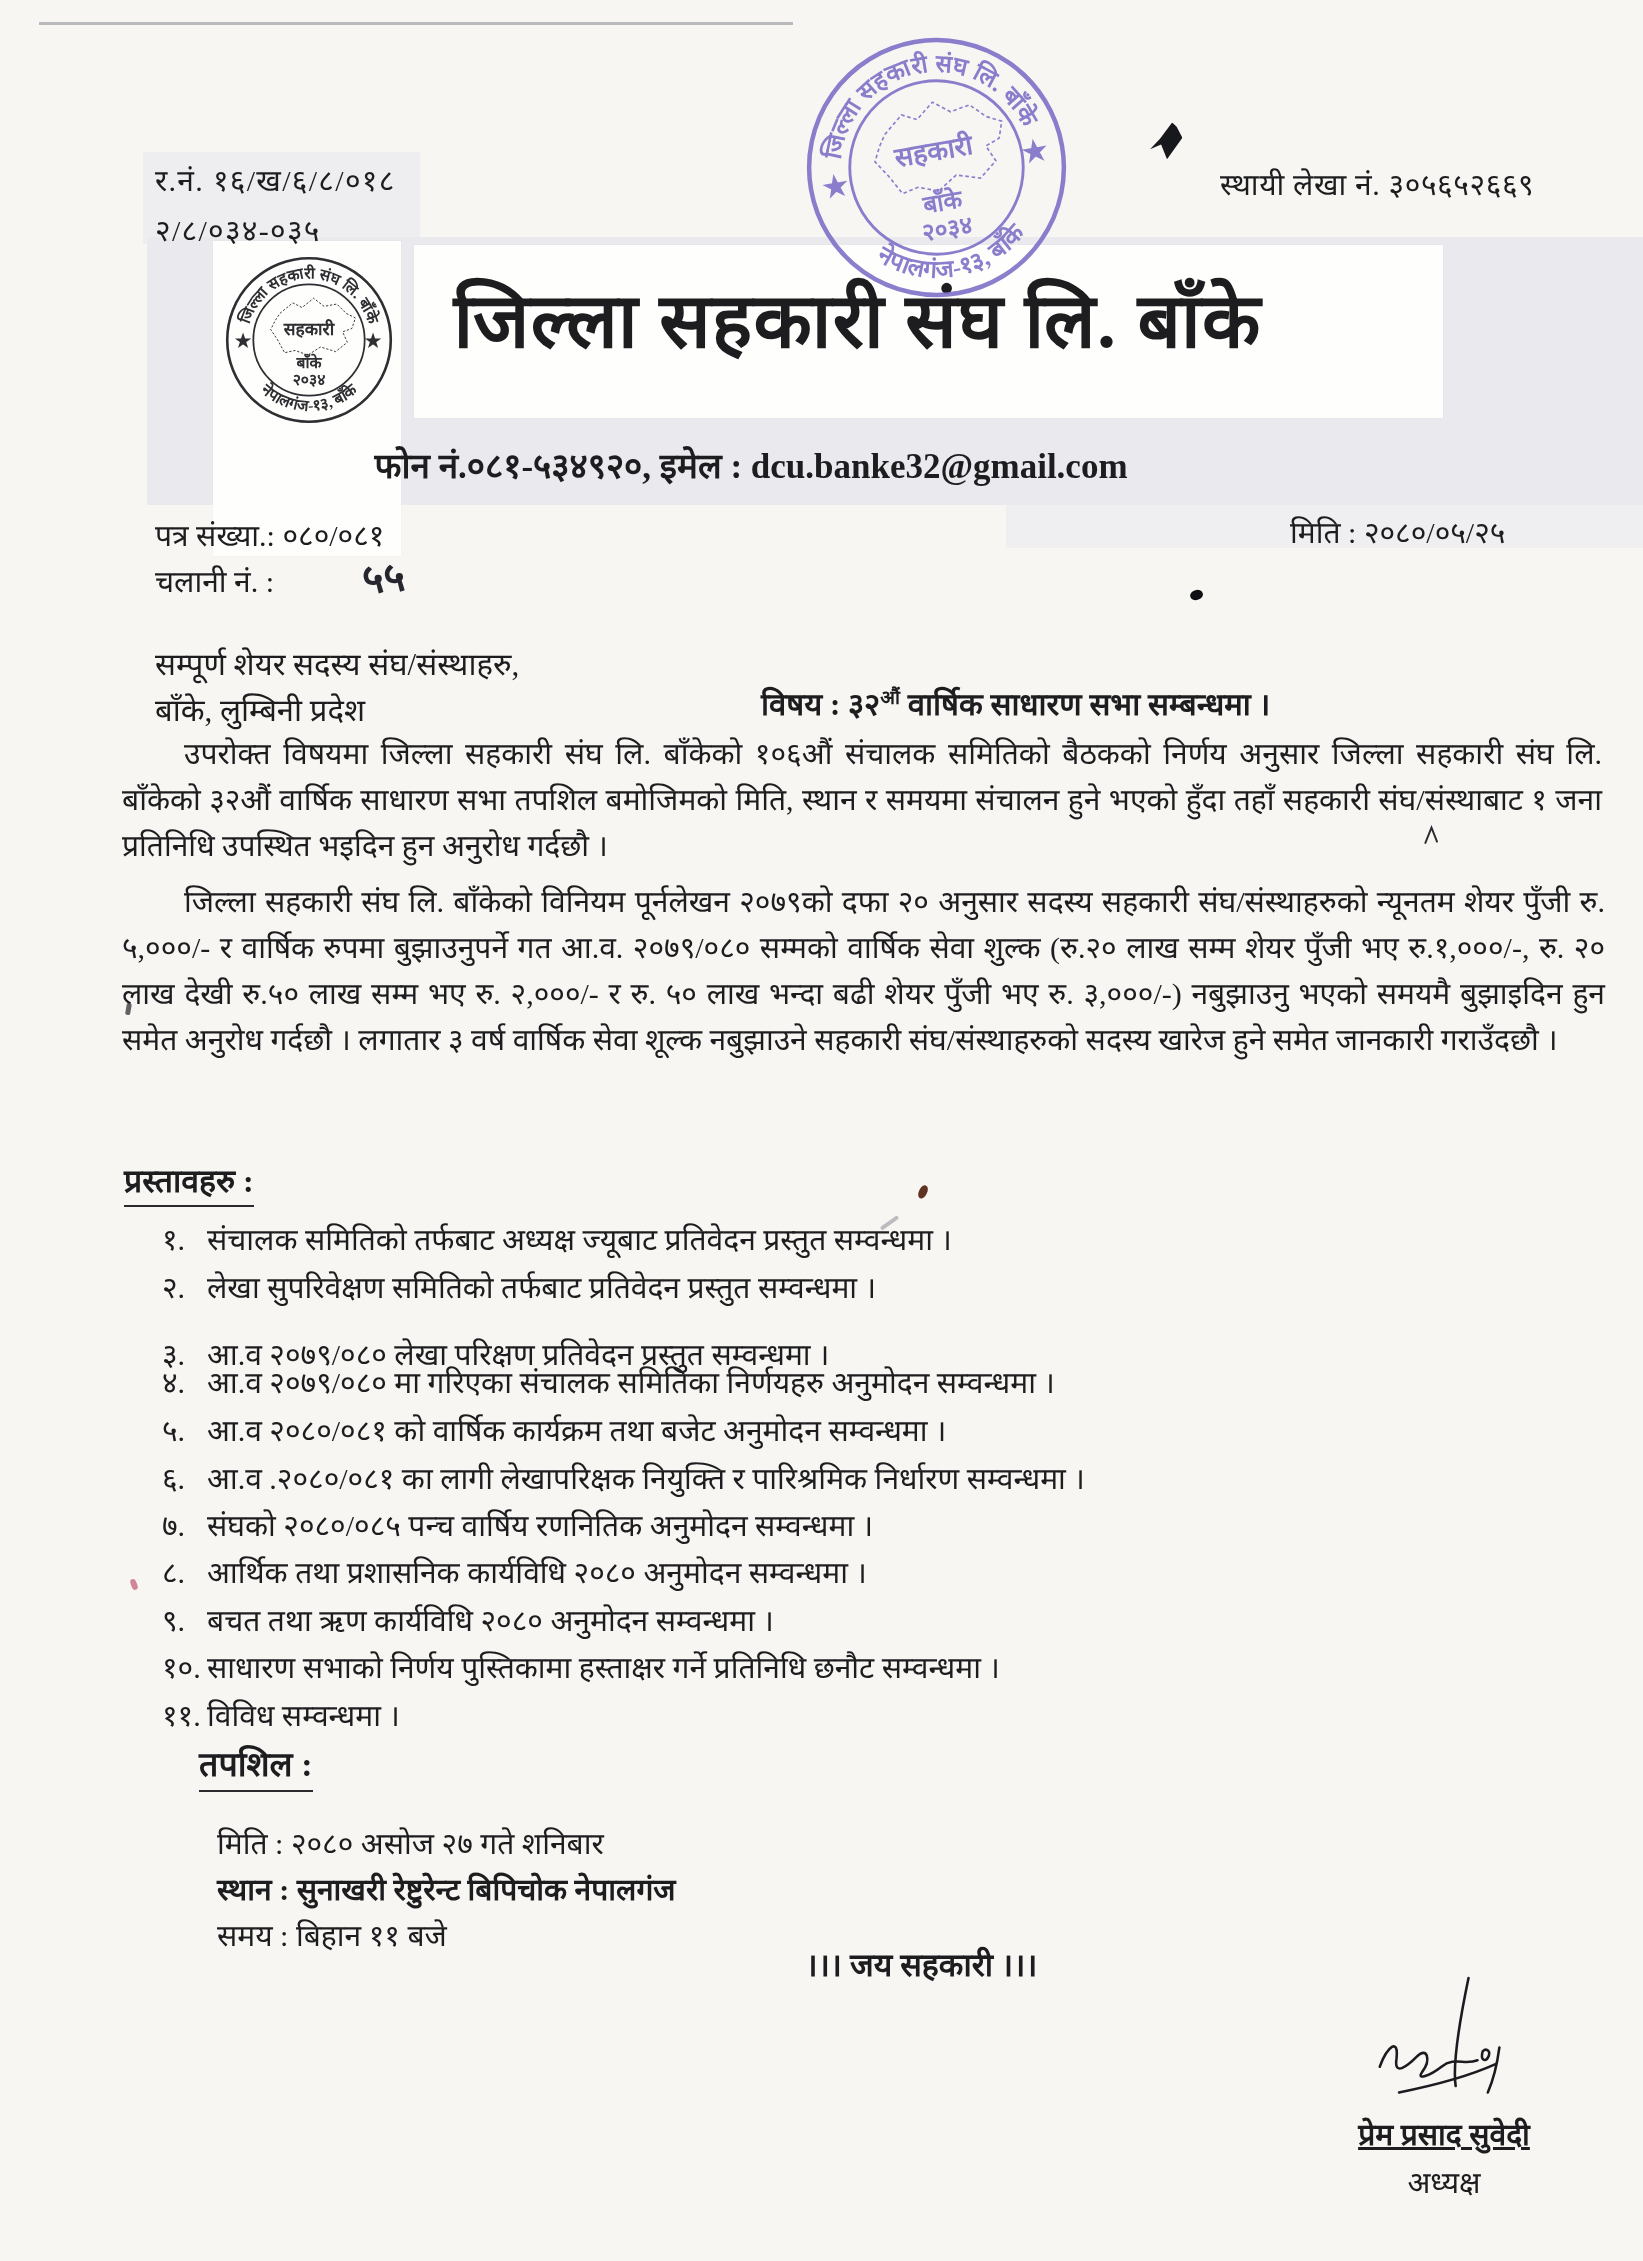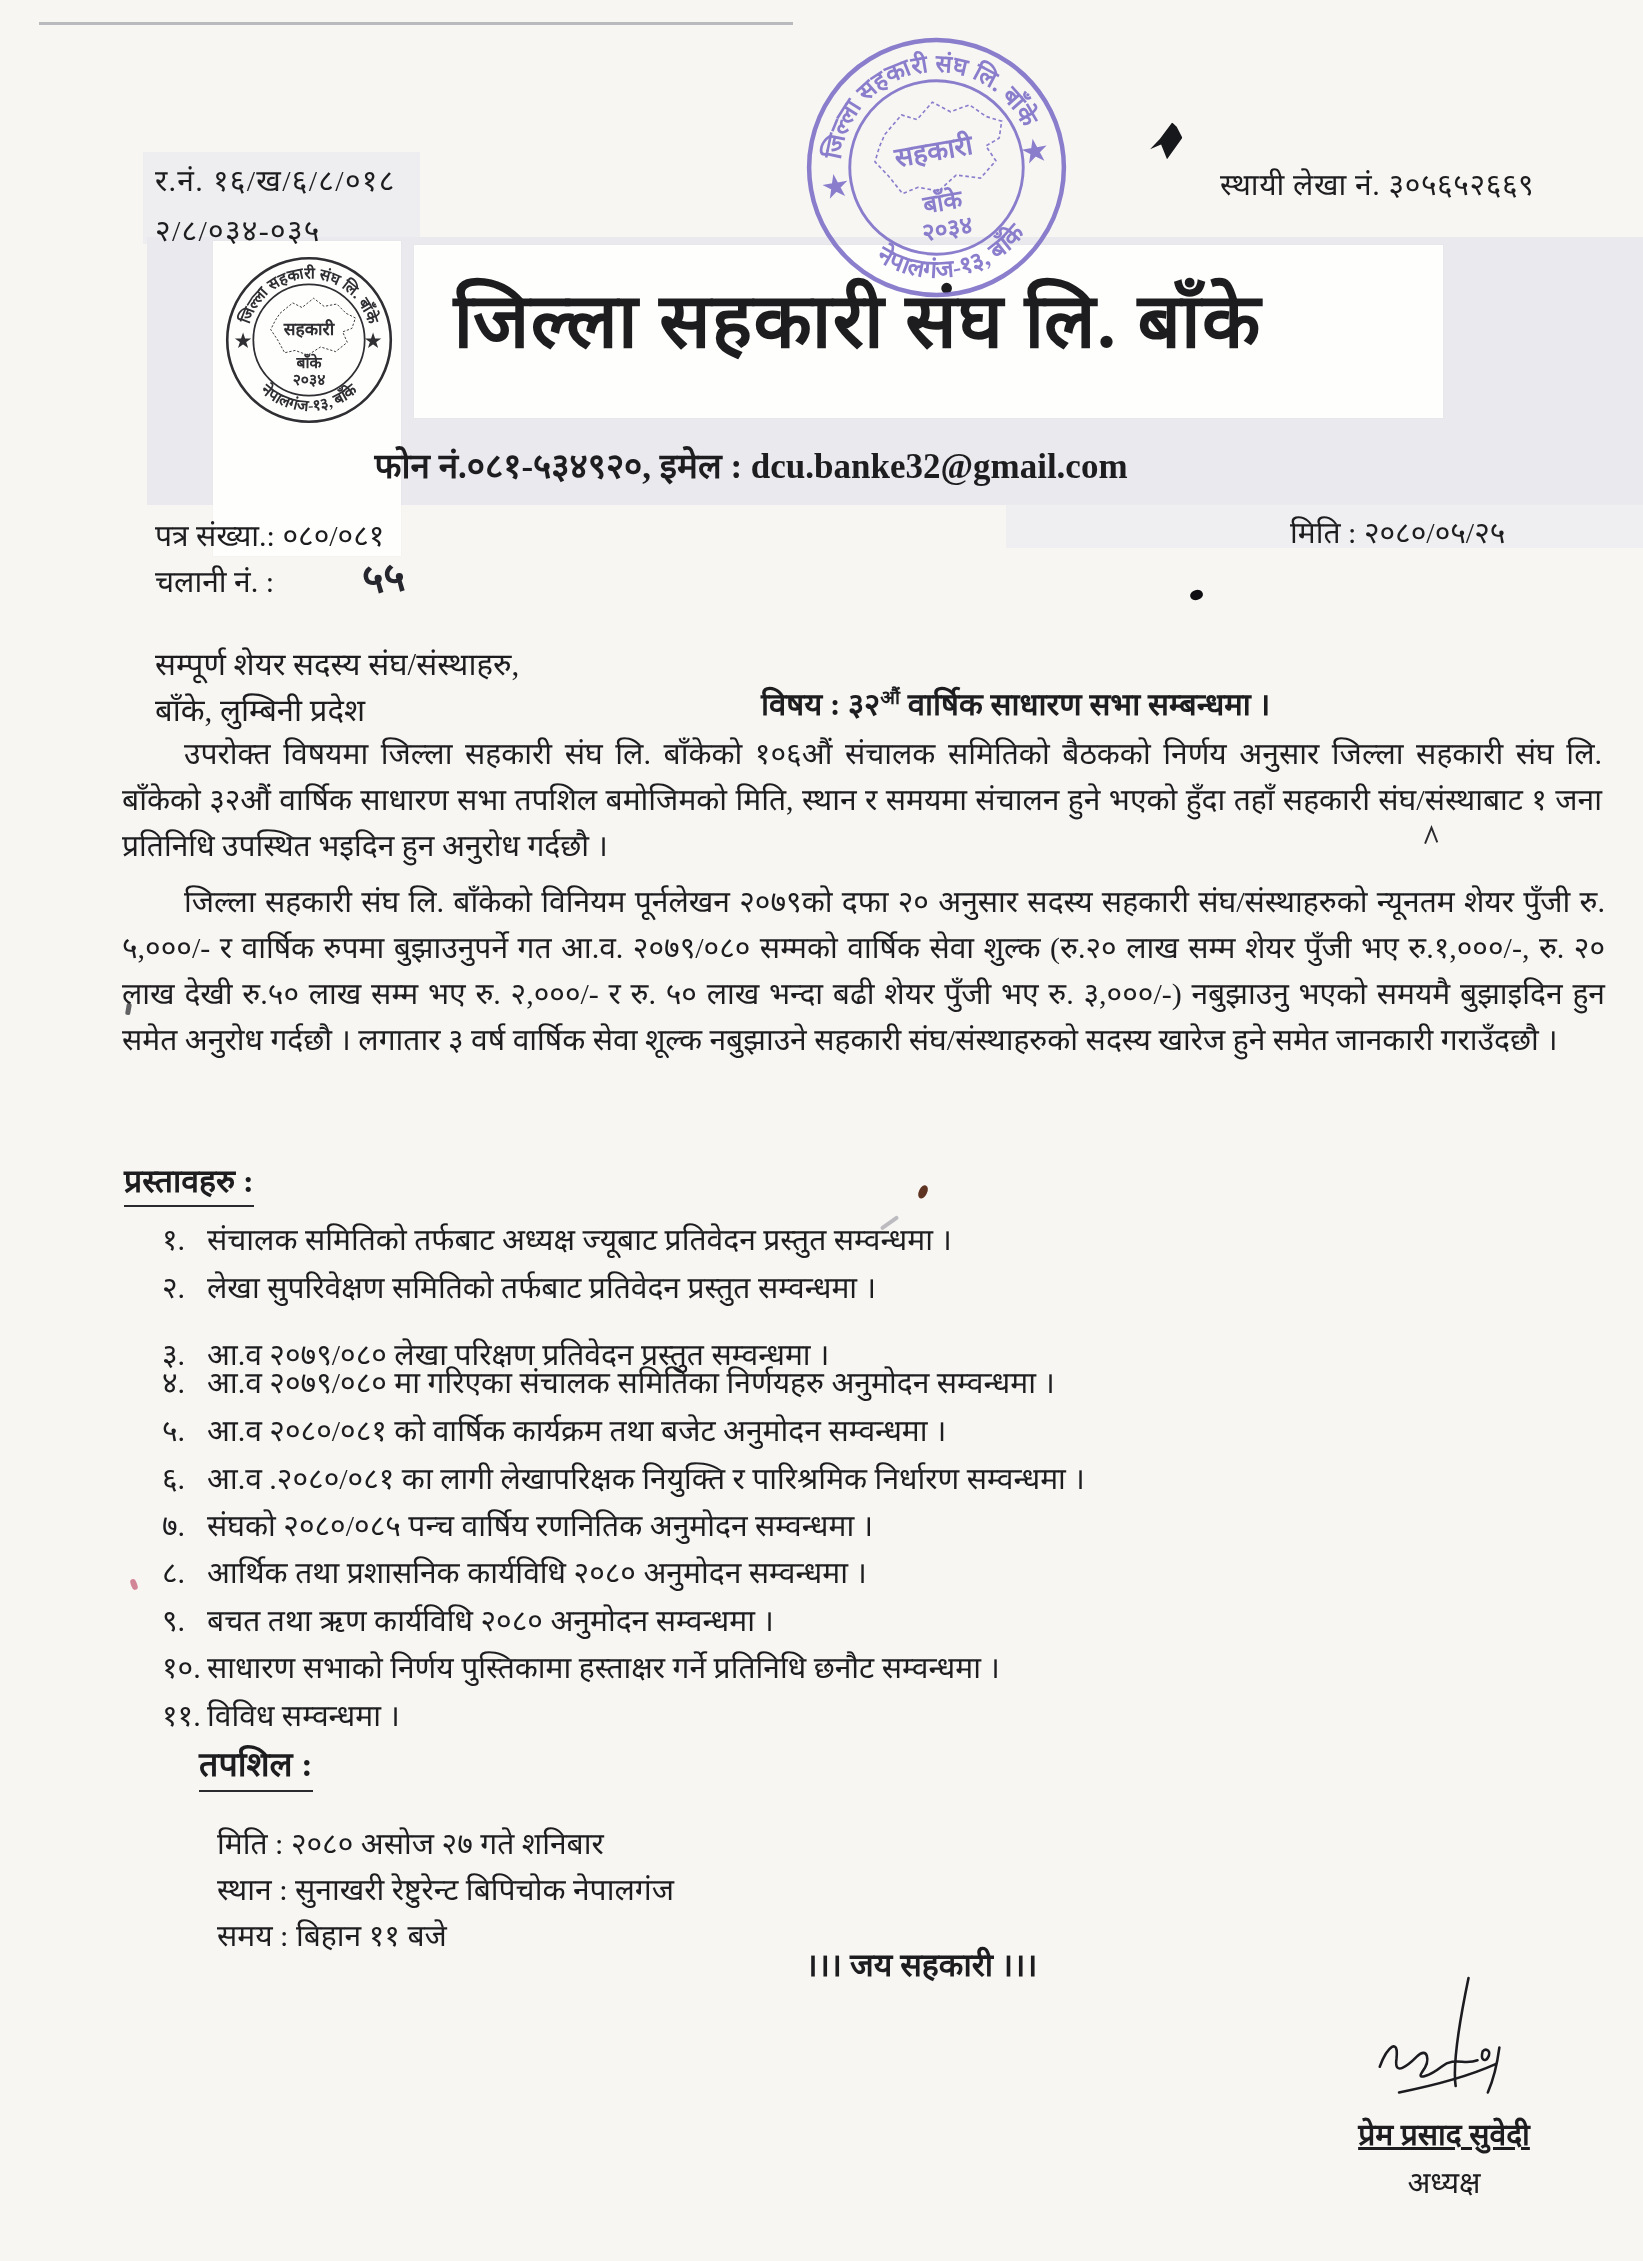--- a/index.html
+++ b/index.html
@@ -133,21 +133,21 @@
   <div class="abs prop-item" style="left:162px;top:1551px;"><span class="num">८.</span><span>आर्थिक तथा प्रशासनिक कार्यविधि २०८० अनुमोदन सम्वन्धमा ।</span></div>
   <div class="abs prop-item" style="left:162px;top:1599px;"><span class="num">९.</span><span>बचत तथा ऋण कार्यविधि २०८० अनुमोदन सम्वन्धमा ।</span></div>
   <div class="abs prop-item" style="left:162px;top:1646px;"><span class="num">१०.</span><span>साधारण सभाको निर्णय पुस्तिकामा हस्ताक्षर गर्ने प्रतिनिधि छनौट सम्वन्धमा ।</span></div>
   <div class="abs prop-item" style="left:162px;top:1694px;"><span class="num">११.</span><span>विविध सम्वन्धमा ।</span></div>
 
   <div class="abs artifact" style="left:126px;top:1003px;width:4.5px;height:11.6px;background:#3c3c40;opacity:.8;transform:rotate(10deg);border-radius:1.9px;"></div>
   <div class="abs artifact" style="left:131px;top:1579px;width:5.8px;height:11px;background:#c2566e;opacity:.7;transform:rotate(-20deg);border-radius:40%;"></div>
 
   <div class="abs t sched-head h-ul" style="left:199px;top:1740px;">तपशिल :</div>
   <div class="abs t sched-line" style="left:199px;top:1822px;">मिति : २०८० असोज २७ गते शनिबार</div>
-  <div class="abs t sched-line" style="left:199px;top:1868px;">स्थान : सुनाखरी रेष्टुरेन्ट बिपिचोक नेपालगंज</div>
+  <div class="abs t sched-line" style="left:199px;top:1868px;font-weight:bold;">स्थान : सुनाखरी रेष्टुरेन्ट बिपिचोक नेपालगंज</div>
   <div class="abs t sched-line" style="left:199px;top:1914px;">समय : बिहान ११ बजे</div>
 
   <div class="abs closing" style="left:728px;top:1942px;width:387px;">।।। जय सहकारी ।।।</div>
 
   <svg class="abs" style="left:1354px;top:1970px;" width="193" height="142" viewBox="0 0 300 220">
     <g fill="none" stroke="#1c1c20" stroke-width="4" stroke-linecap="round">
       <path d="M178,12 C168,60 152,140 158,180"></path>
       <path d="M40,150 C52,118 70,104 66,138 C62,166 84,148 98,134 C114,118 120,140 106,158 C96,172 118,164 136,150 C156,134 172,148 192,140"></path>
       <path d="M200,126 c6,-6 14,0 8,10 c-4,7 -12,4 -8,-10"></path>
       <path d="M226,120 c-4,30 -10,52 -18,70"></path>

